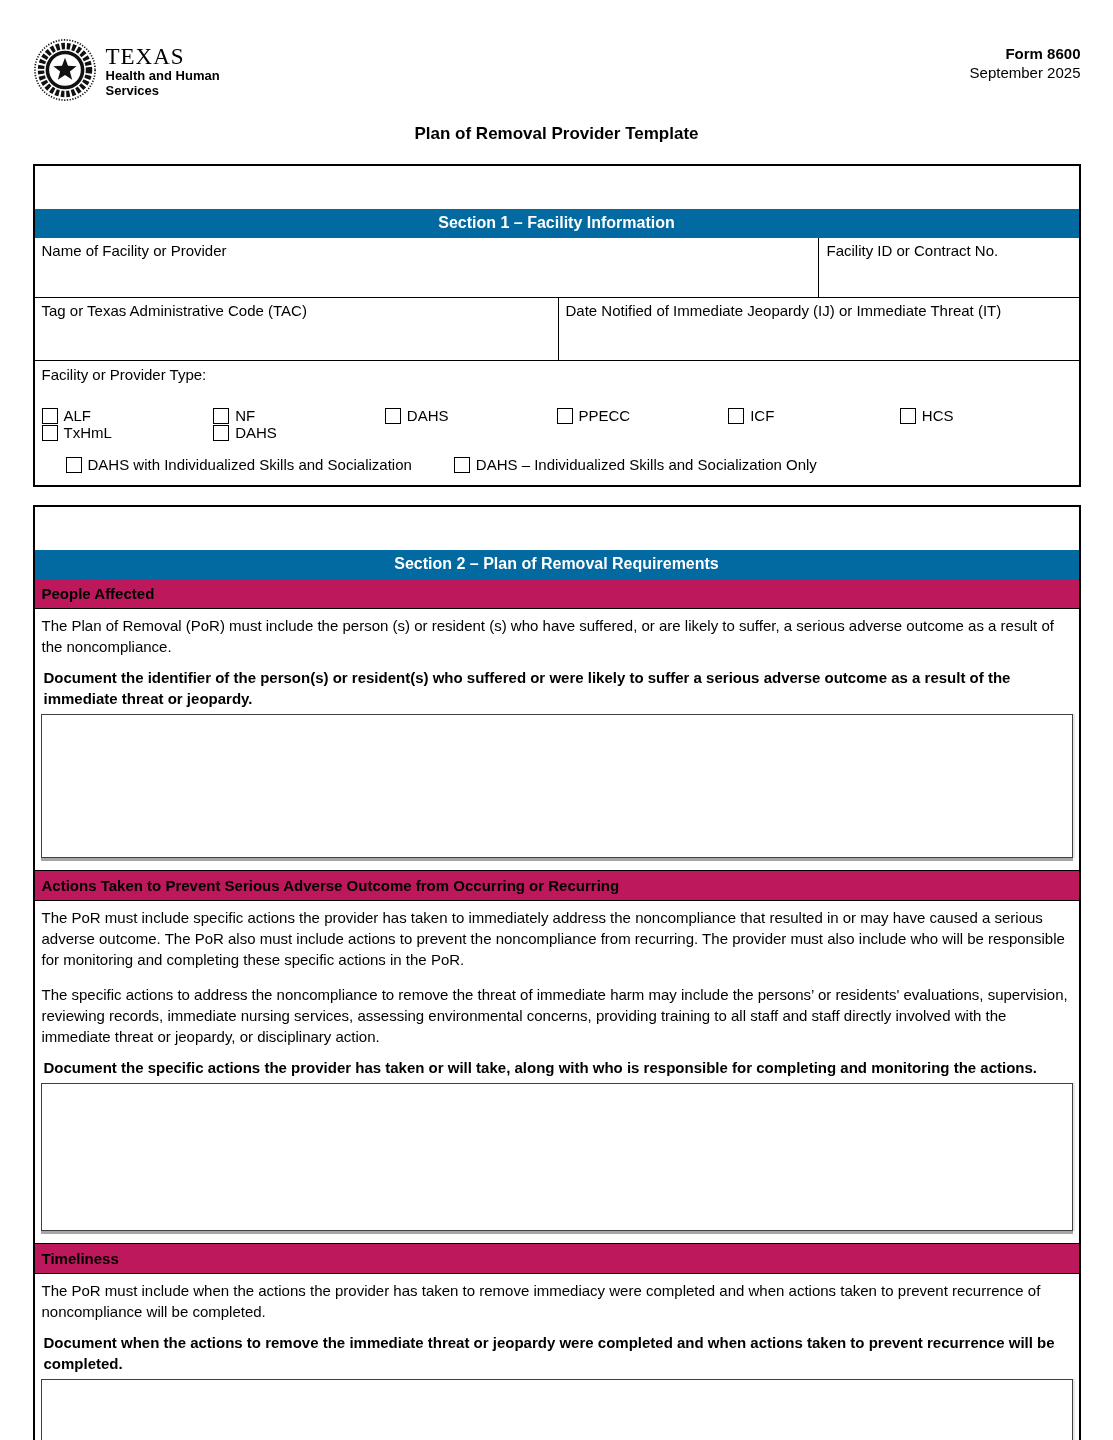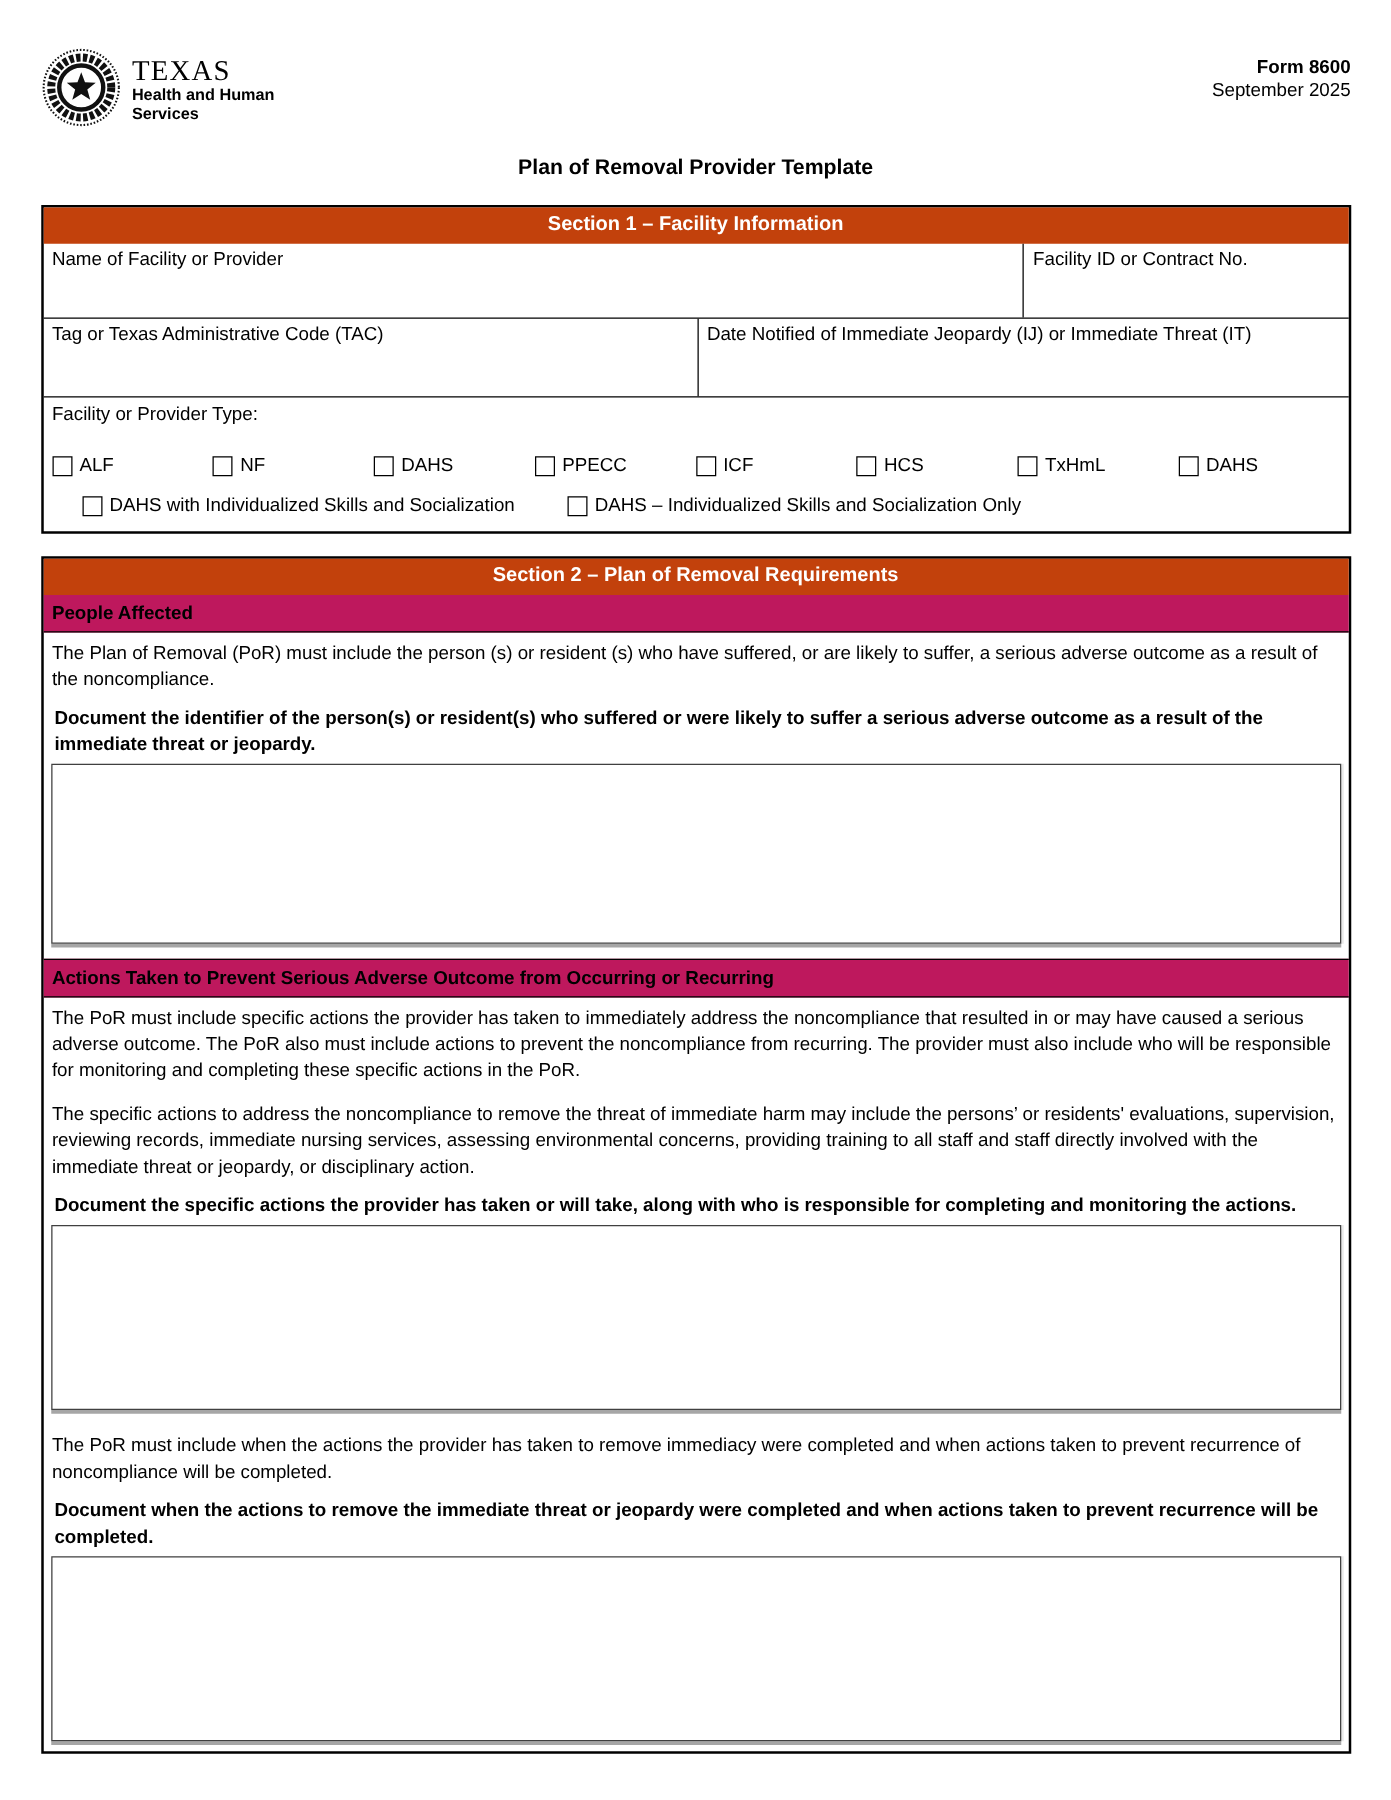--- a/index.html
+++ b/index.html
@@ -14,35 +14,35 @@
   .brand-text { margin-left: 9px; padding-top: 8px; }
   .brand-name { font-family: "Liberation Serif", serif; font-size: 23px; letter-spacing: 1px; line-height: 22px; }
   .brand-sub { font-size: 13px; font-weight: bold; line-height: 15px; }
   .form-info { margin-left: auto; text-align: right; padding-top: 6px; line-height: 19px; }
   .form-no { font-weight: bold; font-size: 15px; }
   .form-date { font-size: 15px; }
   .doc-title { text-align: center; font-weight: bold; font-size: 17px; margin-top: 22px; }
 
   
   .sec { border: 2px solid #000; margin-top: 18px; }
-  .sec-hdr { background: #c2410c; color: #fff; font-weight: bold; font-size: 16px;
-             text-align: center; padding: 5px 0 6px; }
+  .sec-hdr { background: #0369a1; color: #fff; font-weight: bold; font-size: 16px;
+             text-align: center; padding: 5px 0 6px; margin-top: 43px; }
   .cells { display: flex; border-top: 1.5px solid #000; }
   .cell { padding: 4px 7px; min-height: 58px; }
   .cell + .cell { border-left: 1.5px solid #000; }
   .r1 .cell { min-height: 59px; }
   .r2 .cell { min-height: 62px; }
   .c-name  { width: 787px; }
   .c-id    { width: 261px; }
   .c-tac   { width: 525px; }
   .c-date  { width: 523px; }
 
   .ptype { border-top: 1.5px solid #000; padding: 5px 7px 12px; }
   .ptype-label { margin-bottom: 12px; }
-  .cb-grid { display: grid; grid-template-columns: repeat(8, 1fr); margin-top: 24px; }
+  .cb-grid { display: grid; grid-template-columns: repeat(6, 1fr); margin-top: 24px; }
   .cb-row2 { display: flex; margin-top: 15px; }
   .cb-row2 .cb-item { margin-right: 18px; margin-left: 24px; }
   .cb-item { display: flex; align-items: center; }
   .cb-box { width: 16px; height: 16px; border: 1.6px solid #000; background: #fff;
             flex: 0 0 auto; margin-right: 6px; }
 
   
   .sub-hdr { background: #be185d; font-weight: bold; padding: 6px 7px;
              border-top: 1.5px solid #000; border-bottom: 1.5px solid #000; }
   .sub-hdr.first { border-top: none; }
@@ -164,20 +164,21 @@
     <textarea class="tbox h146" aria-label="People Affected" style=""></textarea>
 
     <div class="sub-hdr">Actions Taken to Prevent Serious Adverse Outcome from Occurring or Recurring</div>
     <div class="body-text">
       <p>The PoR must include specific actions the provider has taken to immediately address the noncompliance that resulted in or may have caused a serious adverse outcome. The PoR also must include actions to prevent the noncompliance from recurring. The provider must also include who will be responsible for monitoring and completing these specific actions in the PoR.</p>
       <p>The specific actions to address the noncompliance to remove the threat of immediate harm may include the persons’ or residents' evaluations, supervision, reviewing records, immediate nursing services, assessing environmental concerns, providing training to all staff and staff directly involved with the immediate threat or jeopardy, or disciplinary action.</p>
     </div>
     <div class="prompt">Document the specific actions the provider has taken or will take, along with who is responsible for completing and monitoring the actions.</div>
     <textarea class="tbox h148" aria-label="Actions Taken to Prevent Serious Adverse Outcome from Occurring or Recurring" style=""></textarea>
 
+    <div class="sub-hdr">Timeliness</div>
     <div class="body-text">
       <p>The PoR must include when the actions the provider has taken to remove immediacy were completed and when actions taken to prevent recurrence of noncompliance will be completed.</p>
     </div>
     <div class="prompt">Document when the actions to remove the immediate threat or jeopardy were completed and when actions taken to prevent recurrence will be completed.</div>
     <textarea class="tbox h148" style="margin-bottom: 8px;" aria-label="Timeliness"></textarea>
   </div>
 
 </div>
 
 </body></html>

